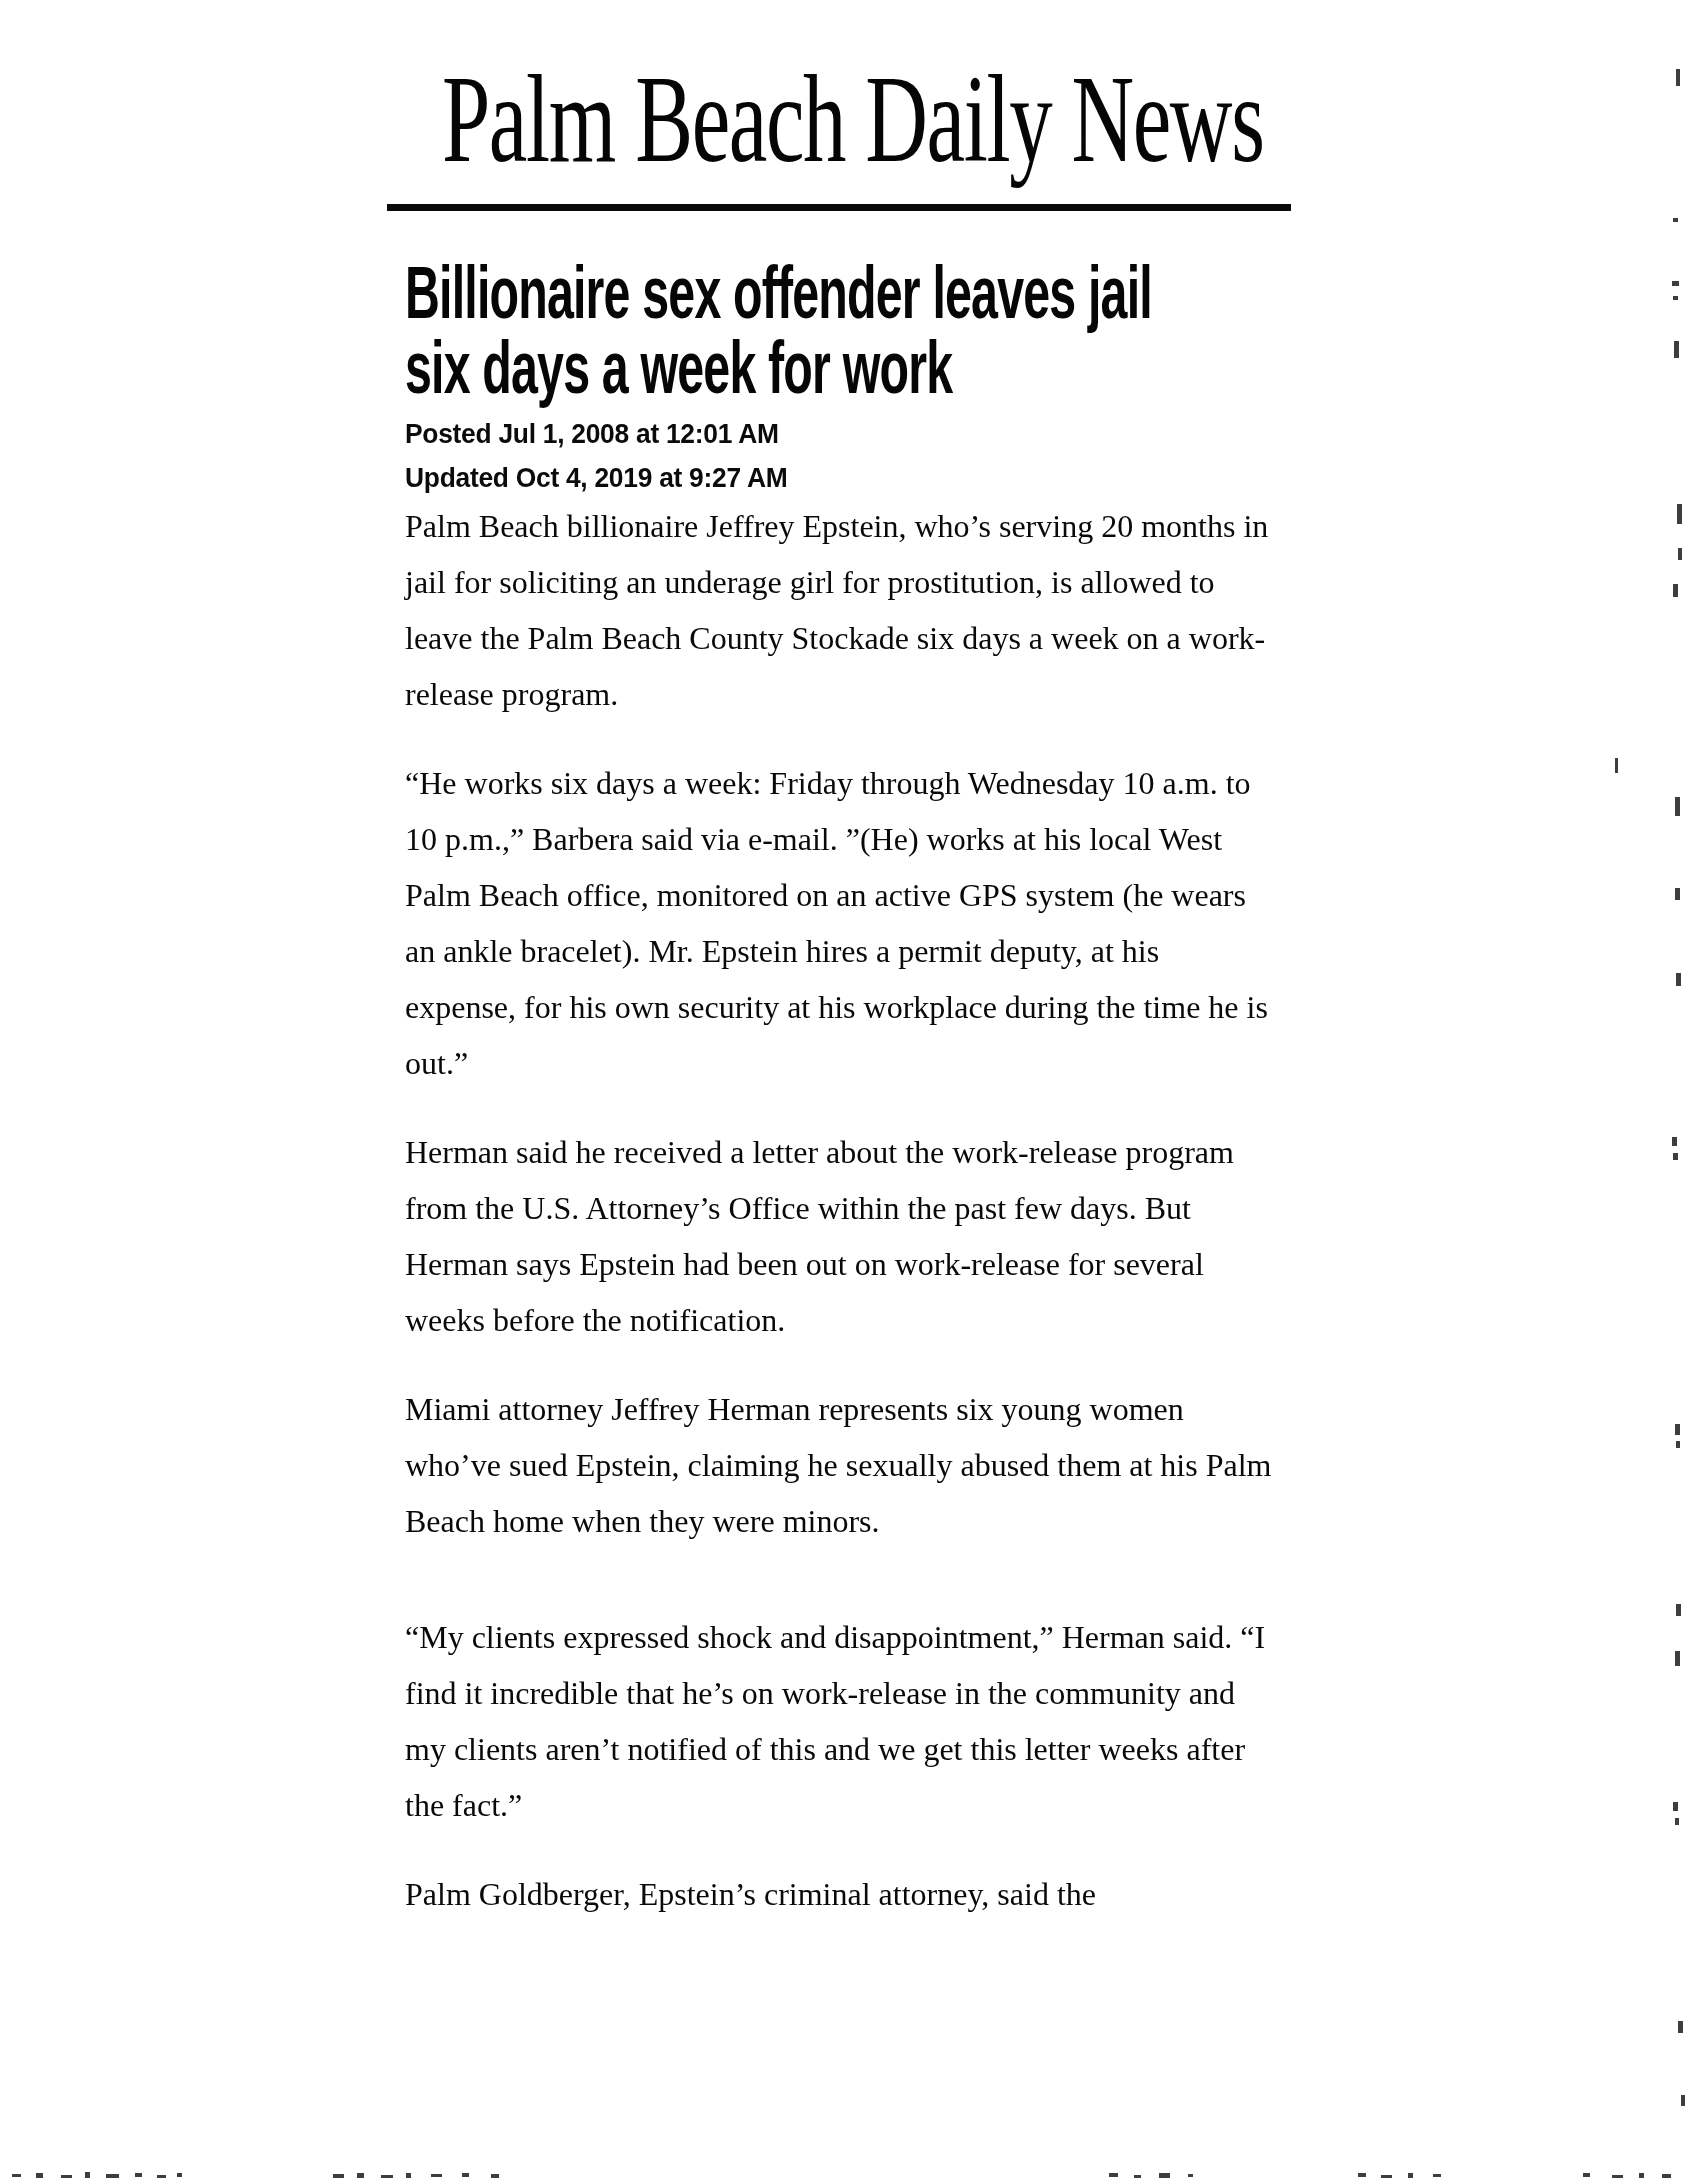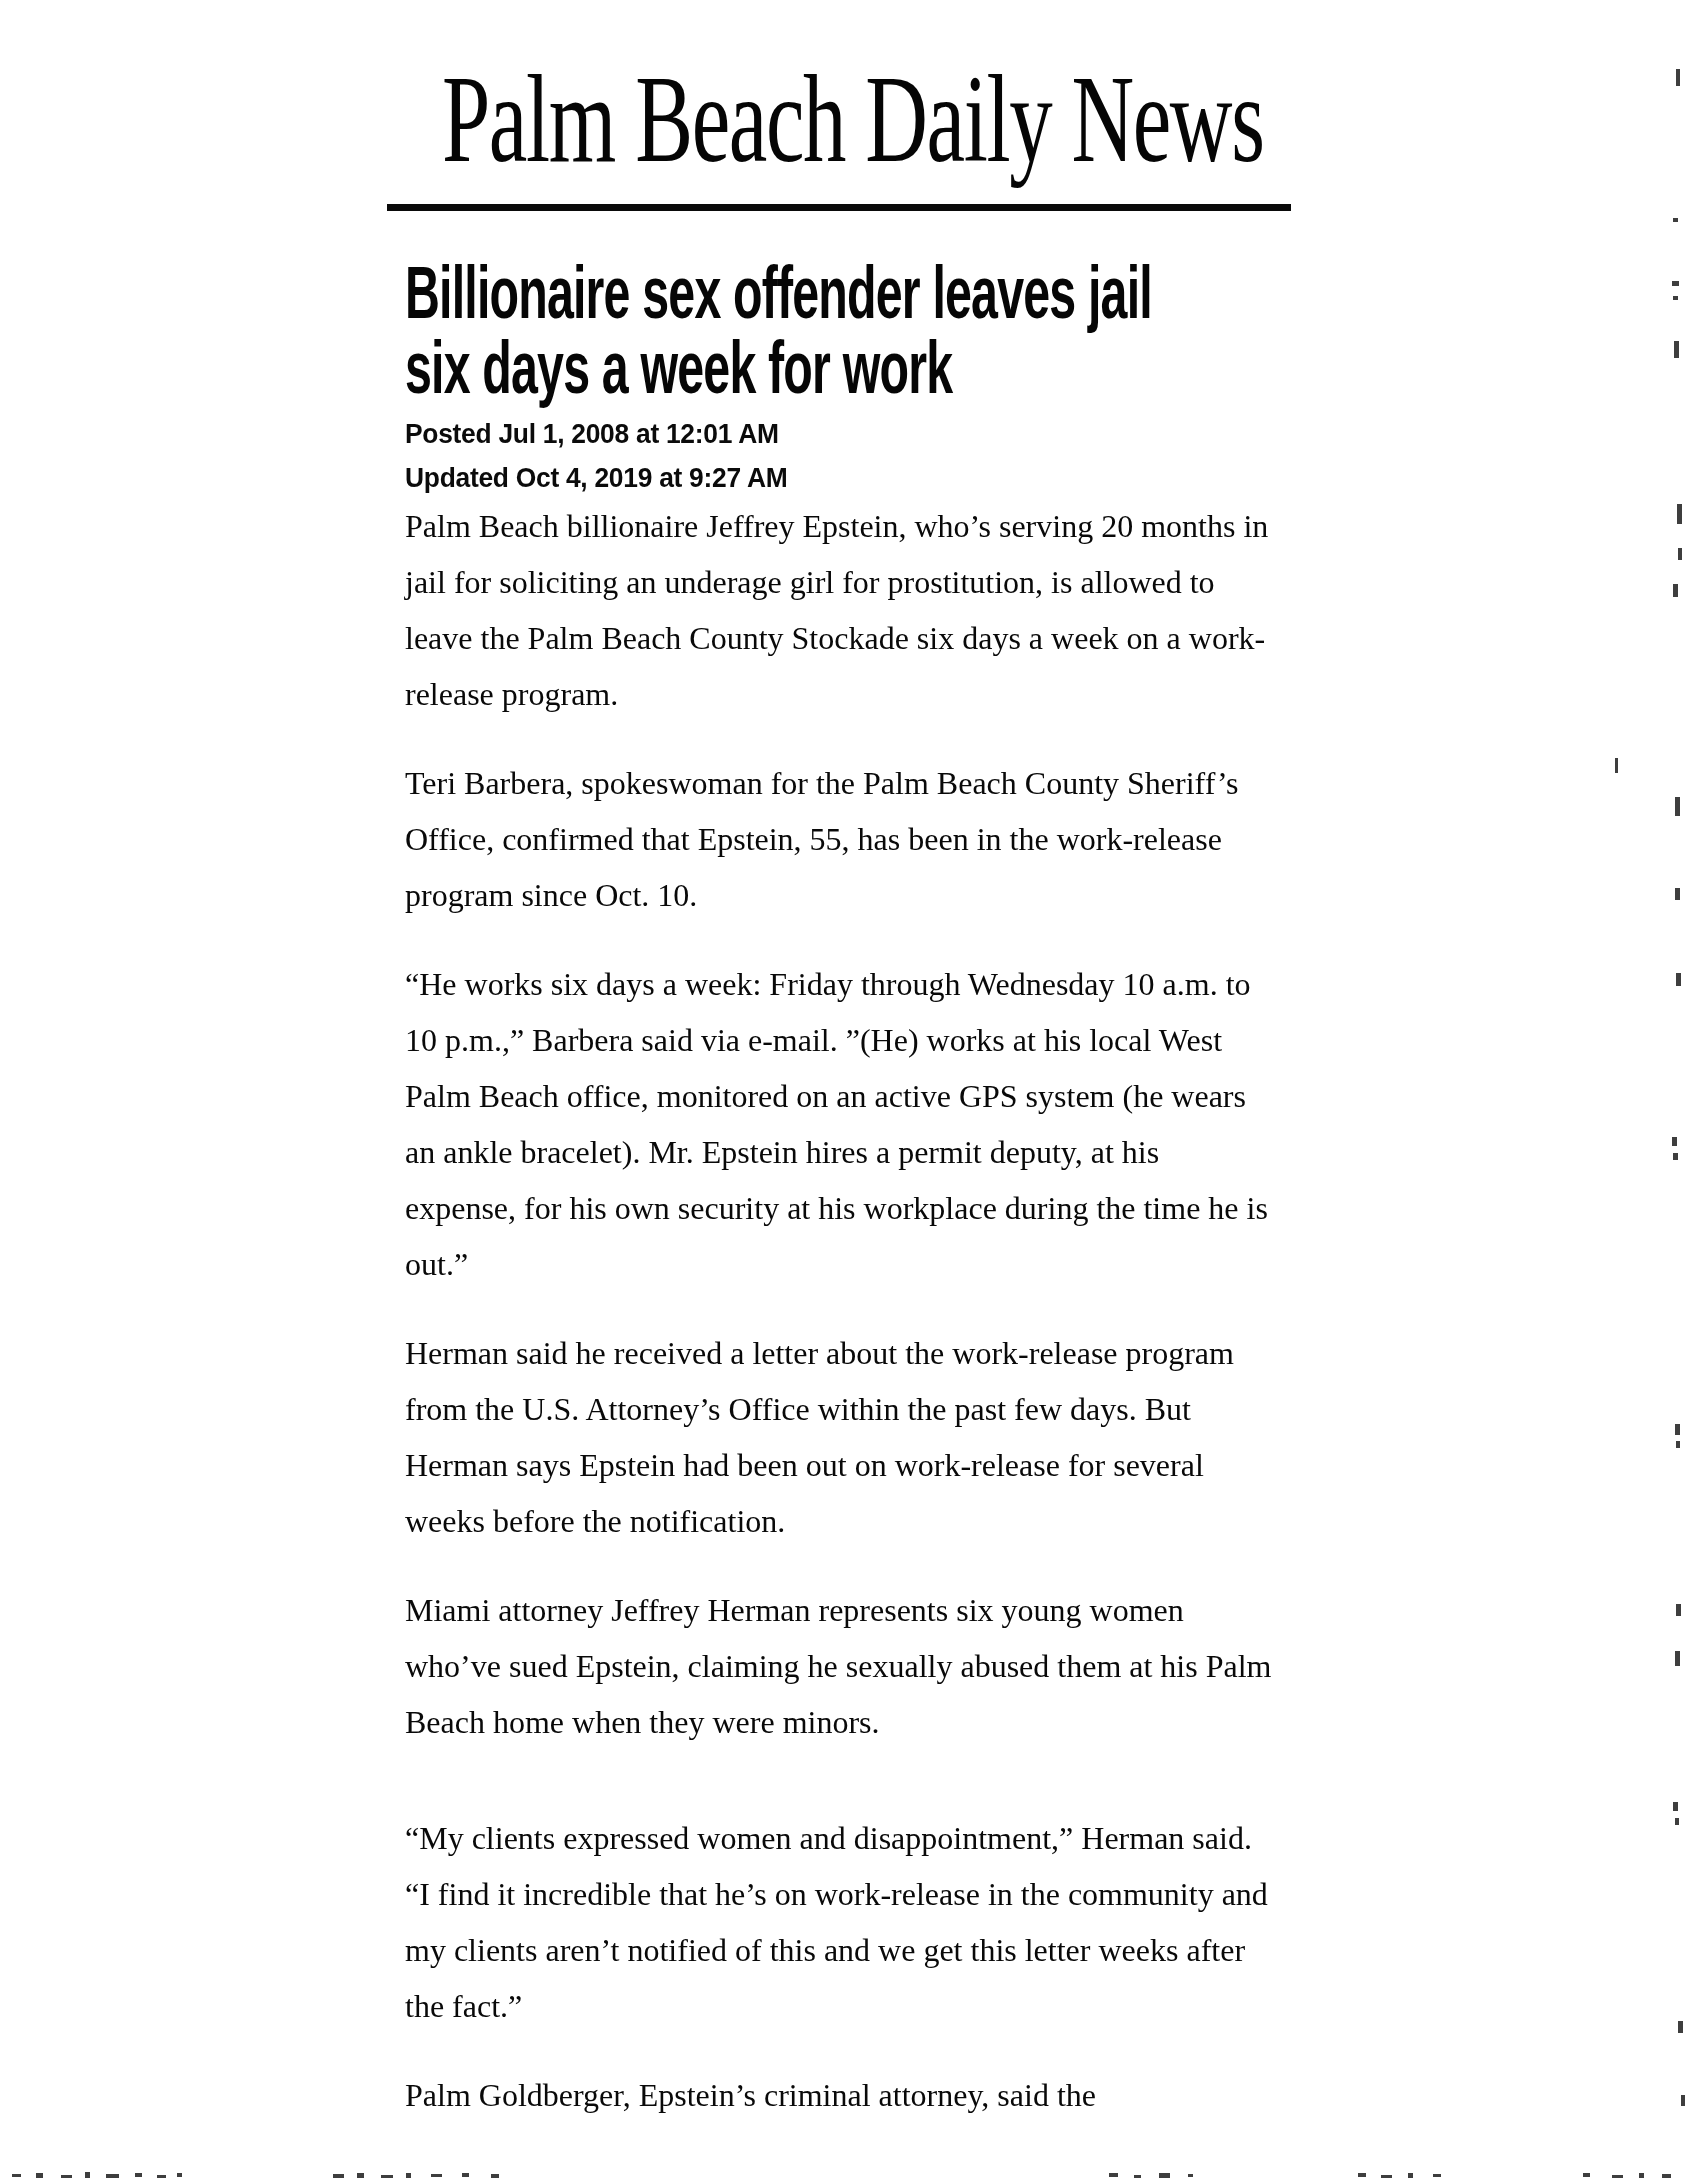--- a/index.html
+++ b/index.html
@@ -104,25 +104,24 @@
     <div>six days a week for work</div>
   </div>
 
   <div class="meta">
     <div class="posted">Posted Jul 1, 2008 at 12:01 AM</div>
     <div class="updated">Updated Oct 4, 2019 at 9:27 AM</div>
   </div>
 
   <div class="body-copy">
     <p>Palm Beach billionaire Jeffrey Epstein, who’s serving 20 months in jail for soliciting an underage girl for prostitution, is allowed to leave the Palm Beach County Stockade six days a week on a work-release program.</p>
-    <p>Teri Barbera, spokeswoman for the Palm Beach County Sheriff’s Office, confirmed that Epstein, 55, has been in the work-release program since Oct. 10.</p>
     <p>“He works six days a week: Friday through Wednesday 10 a.m. to 10 p.m.,” Barbera said via e-mail. ”(He) works at his local West Palm Beach office, monitored on an active GPS system (he wears an ankle bracelet). Mr. Epstein hires a permit deputy, at his expense, for his own security at his workplace during the time he is out.”</p>
     <p>Herman said he received a letter about the work-release program from the U.S. Attorney’s Office within the past few days. But Herman says Epstein had been out on work-release for several weeks before the notification.</p>
     <p>Miami attorney Jeffrey Herman represents six young women who’ve sued Epstein, claiming he sexually abused them at his Palm Beach home when they were minors.</p>
-    <p class="extra-gap">“My clients expressed women and disappointment,” Herman said. “I find it incredible that he’s on work-release in the community and my clients aren’t notified of this and we get this letter weeks after the fact.”</p>
+    <p class="extra-gap">“My clients expressed shock and disappointment,” Herman said. “I find it incredible that he’s on work-release in the community and my clients aren’t notified of this and we get this letter weeks after the fact.”</p>
     <p>Palm Goldberger, Epstein’s criminal attorney, said the</p>
   </div>
 
 <div class="speck" style="left: 1676px; top: 69px; width: 4px; height: 17px;"></div>
     <div class="speck" style="left: 1673px; top: 218px; width: 5.3px; height: 4px;"></div>
     <div class="speck" style="left: 1672px; top: 281px; width: 6.6px; height: 5.3px;"></div>
     <div class="speck" style="left: 1673px; top: 296px; width: 5.3px; height: 4px;"></div>
     <div class="speck" style="left: 1674px; top: 341px; width: 4.6px; height: 17px;"></div>
     <div class="speck" style="left: 1677px; top: 504px; width: 5.3px; height: 20px;"></div>
     <div class="speck" style="left: 1678px; top: 548px; width: 4px; height: 12px;"></div>

